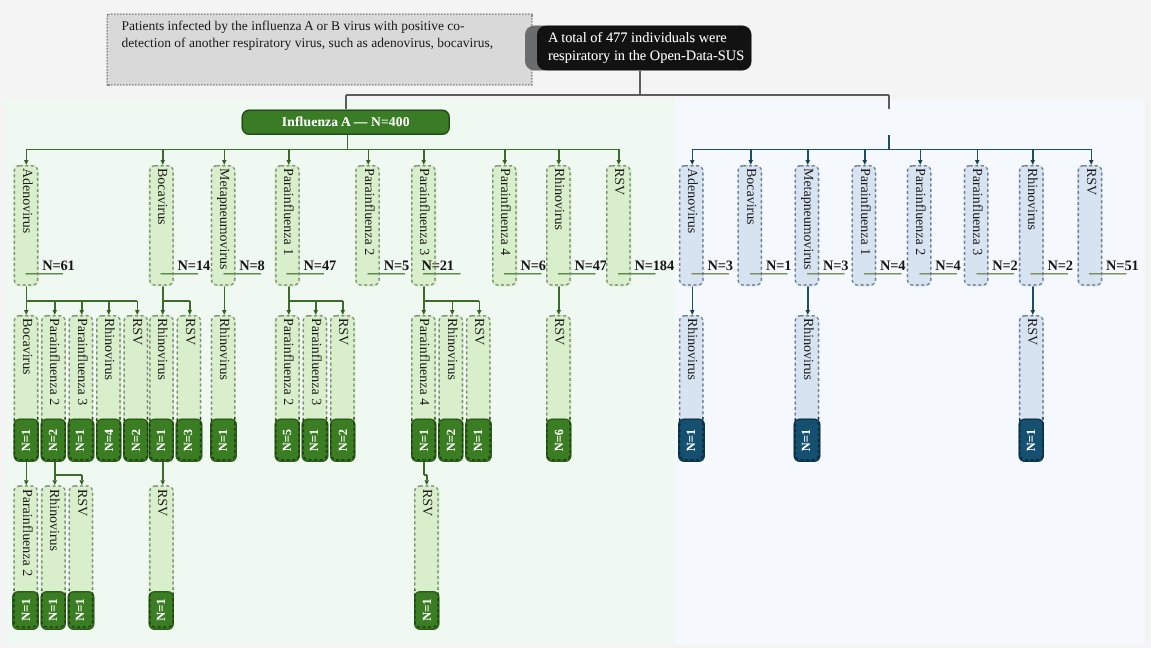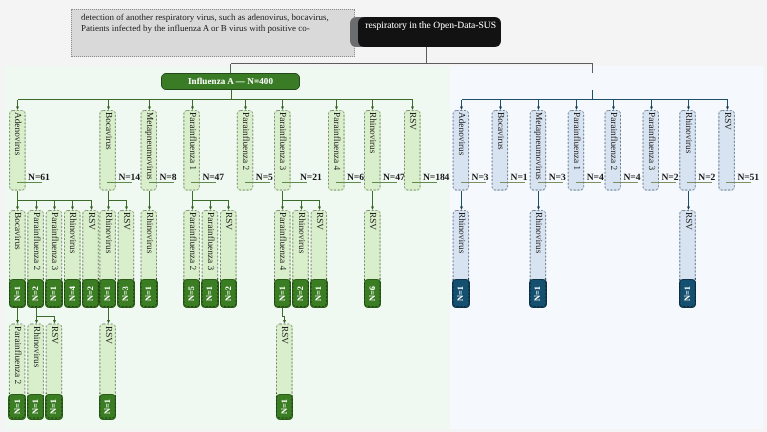--- a/index.html
+++ b/index.html
@@ -51,25 +51,26 @@
   #wires,#outlines{position:absolute;left:0;top:0;pointer-events:none;}
 </style>
 </head>
 <body>
 
 <div id="stage">
   <div class="panel" id="panel-a"></div>
   <div class="panel" id="panel-b"></div>
 
   <div id="note">
+      <div>Patients infected by the influenza A or B virus with positive co-</div>
       <div>detection of another respiratory virus, such as adenovirus, bocavirus,</div>
-      <div>Patients infected by the influenza A or B virus with positive co-</div>
     </div>
   <div id="callout-shadow"></div>
   <div id="callout">
+      <div>A total of 477 individuals were</div>
       <div>respiratory in the Open-Data-SUS</div>
     </div>
 
   <div class="hdr" id="hdr-a">Influenza A — N=400</div>
 
   <svg id="wires" width="767" height="432">
       <path d="M231.5 90 L231.5 99.5" fill="none" stroke="#3c6b2c" stroke-width="1" shape-rendering="crispEdges"></path>
       <path d="M17.5 99.5 L412.5 99.5" fill="none" stroke="#3c6b2c" stroke-width="1" shape-rendering="crispEdges"></path>
       <path d="M17.5 99.5 L17.5 106.6" fill="none" stroke="#3c6b2c" stroke-width="1" shape-rendering="crispEdges"></path>
       <path d="M15.95 106.6 L19.05 106.6 L17.5 110 Z" fill="#33601f"></path>
@@ -282,21 +283,21 @@
         </div>
       </div>
       <div class="node g" style="left: 236.8px; top: 110px; width: 16.5px; height: 80.5px;">
         <div class="nlabel" style="height: 78.5px;">Parainfluenza 2</div>
       </div>
       <div class="ntag" style="left: 255.8px; top: 172.4px;">N=5</div>
       <div class="nrule g" style="left: 244.8px; top: 182px; width: 25px;"></div>
       <div class="node g" style="left: 274px; top: 110px; width: 16.5px; height: 80.5px;">
         <div class="nlabel" style="height: 78.5px;">Parainfluenza 3</div>
       </div>
-      <div class="ntag" style="left: 300px; top: 172.4px;">N=21</div>
+      <div class="ntag" style="left: 281px; top: 172.4px;">N=21</div>
       <div class="nrule g" style="left: 282px; top: 182px; width: 25px;"></div>
       <div class="node g" style="left: 274px; top: 210px; width: 16.5px; height: 97px;">
         <div class="nlabel" style="height: 66px;">Parainfluenza 4</div>
         <div class="nbox g" style="height: 29px;">
           <span>N=1</span>
         </div>
       </div>
       <div class="node g" style="left: 276px; top: 323.5px; width: 16.5px; height: 95px;">
         <div class="nlabel" style="height: 67.5px;">RSV</div>
         <div class="nbox g" style="height: 25.5px;">

